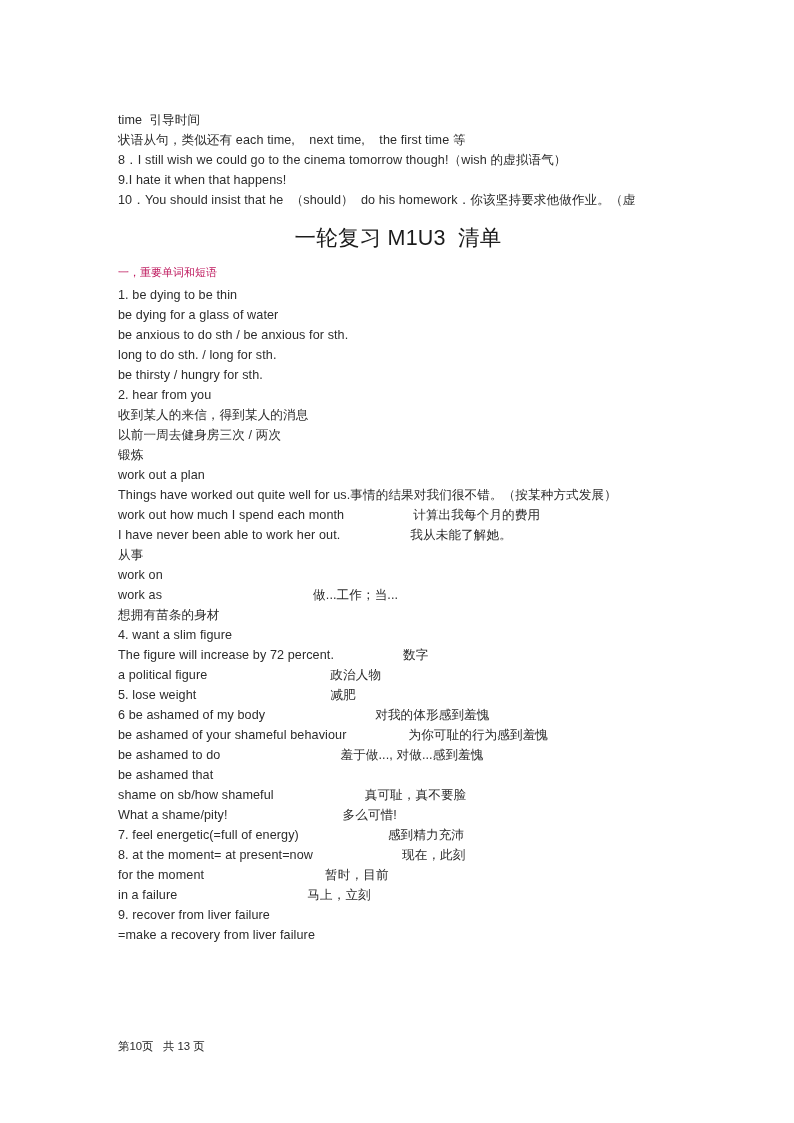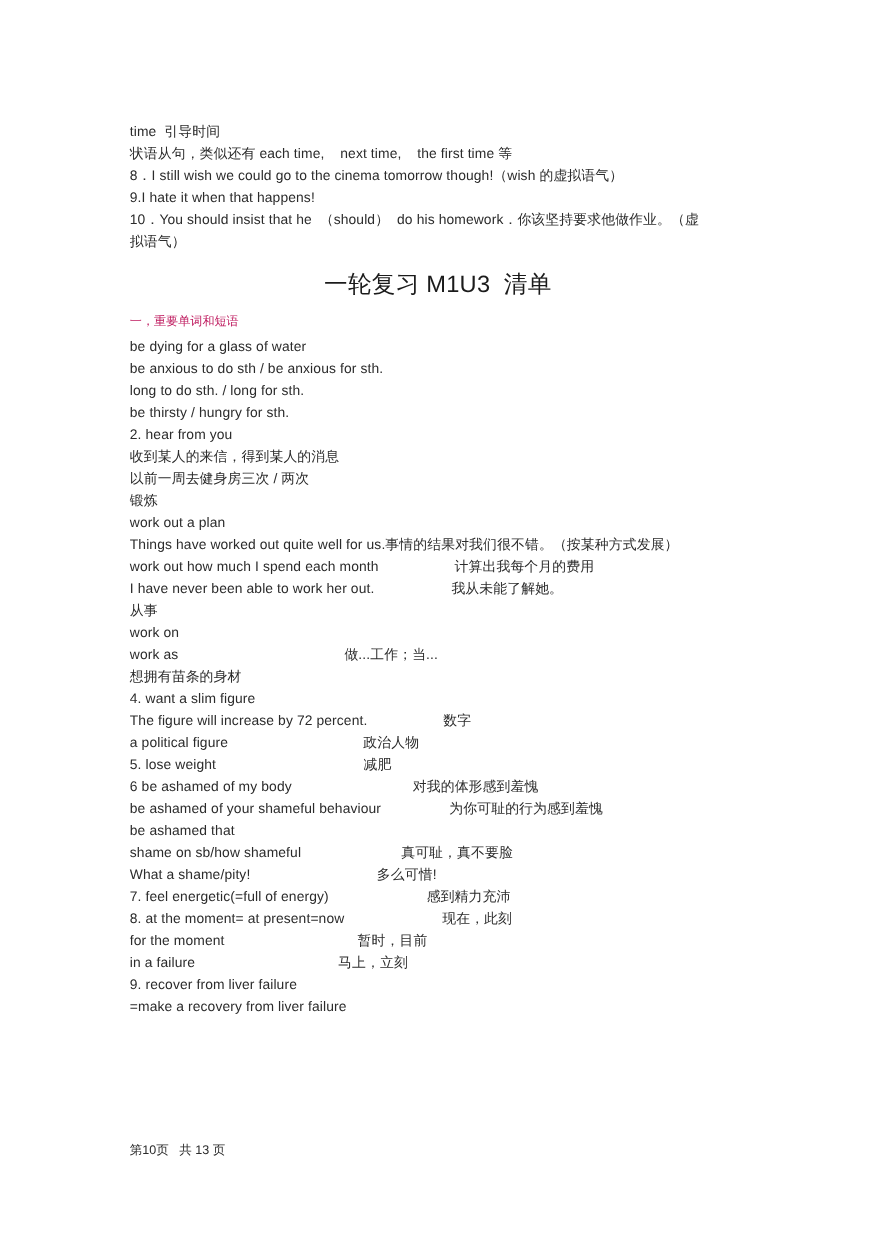--- a/index.html
+++ b/index.html
@@ -68,28 +68,28 @@
 <div class="page">
 
   <div class="content">
 
     <div id="intro-block">
         <div class="line">time  引导时间</div>
         <div class="line">状语从句，类似还有 each time,    next time,    the first time 等</div>
         <div class="line">8．I still wish we could go to the cinema tomorrow though!（wish 的虚拟语气）</div>
         <div class="line">9.I hate it when that happens!</div>
         <div class="line">10．You should insist that he  （should）  do his homework．你该坚持要求他做作业。（虚</div>
-        <div class="line">拟语气）</div>
       </div>
 
     <div class="doc-title">一轮复习 M1U3  清单</div>
 
     <div class="section-label">一，重要单词和短语</div>
 
     <div id="entry-list">
+        <div class="line"><span class="en">1. be dying to be thin</span></div>
         <div class="line"><span class="en">be dying for a glass of water</span></div>
         <div class="line"><span class="en">be anxious to do sth / be anxious for sth.</span></div>
         <div class="line"><span class="en">long to do sth. / long for sth.</span></div>
         <div class="line"><span class="en">be thirsty / hungry for sth.</span></div>
         <div class="line"><span class="en">2. hear from you</span></div>
         <div class="line"><span class="en">收到某人的来信，得到某人的消息</span></div>
         <div class="line"><span class="en">以前一周去健身房三次 / 两次</span></div>
         <div class="line"><span class="en">锻炼</span></div>
         <div class="line"><span class="en">work out a plan</span></div>
         <div class="line"><span class="en">Things have worked out quite well for us.事情的结果对我们很不错。（按某种方式发展）</span></div>
@@ -98,20 +98,21 @@
         <div class="line"><span class="en">从事</span></div>
         <div class="line"><span class="en">work on</span></div>
         <div class="line"><span class="en">work as</span><span style="display: inline-block; width: 151px;"></span><span class="zh">做...工作；当...</span></div>
         <div class="line"><span class="en">想拥有苗条的身材</span></div>
         <div class="line"><span class="en">4. want a slim figure</span></div>
         <div class="line"><span class="en">The figure will increase by 72 percent.</span><span style="display: inline-block; width: 69px;"></span><span class="zh">数字</span></div>
         <div class="line"><span class="en">a political figure</span><span style="display: inline-block; width: 123px;"></span><span class="zh">政治人物</span></div>
         <div class="line"><span class="en">5. lose weight</span><span style="display: inline-block; width: 134px;"></span><span class="zh">减肥</span></div>
         <div class="line"><span class="en">6 be ashamed of my body</span><span style="display: inline-block; width: 110px;"></span><span class="zh">对我的体形感到羞愧</span></div>
         <div class="line"><span class="en">be ashamed of your shameful behaviour</span><span style="display: inline-block; width: 62px;"></span><span class="zh">为你可耻的行为感到羞愧</span></div>
+        <div class="line"><span class="en">be ashamed to do</span><span style="display: inline-block; width: 120px;"></span><span class="zh">羞于做..., 对做...感到羞愧</span></div>
         <div class="line"><span class="en">be ashamed that</span></div>
         <div class="line"><span class="en">shame on sb/how shameful</span><span style="display: inline-block; width: 91px;"></span><span class="zh">真可耻，真不要脸</span></div>
         <div class="line"><span class="en">What a shame/pity!</span><span style="display: inline-block; width: 115px;"></span><span class="zh">多么可惜!</span></div>
         <div class="line"><span class="en">7. feel energetic(=full of energy)</span><span style="display: inline-block; width: 89px;"></span><span class="zh">感到精力充沛</span></div>
         <div class="line"><span class="en">8. at the moment= at present=now</span><span style="display: inline-block; width: 89px;"></span><span class="zh">现在，此刻</span></div>
         <div class="line"><span class="en">for the moment</span><span style="display: inline-block; width: 121px;"></span><span class="zh">暂时，目前</span></div>
         <div class="line"><span class="en">in a failure</span><span style="display: inline-block; width: 130px;"></span><span class="zh">马上，立刻</span></div>
         <div class="line"><span class="en">9. recover from liver failure</span></div>
         <div class="line"><span class="en">=make a recovery from liver failure</span></div>
       </div>

